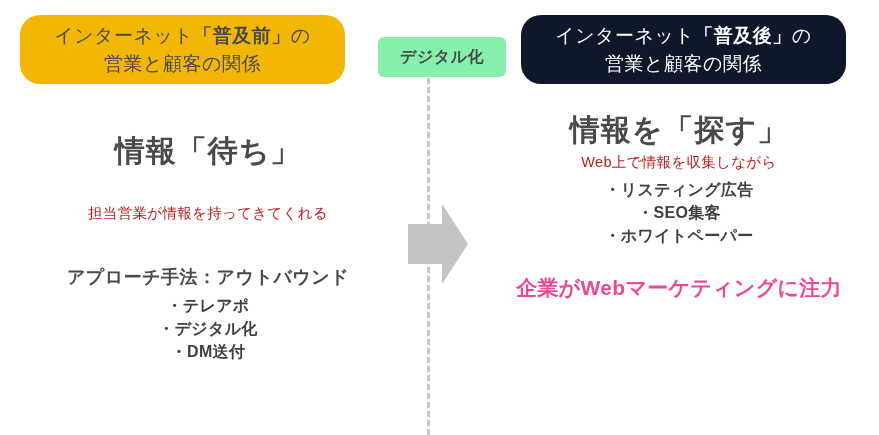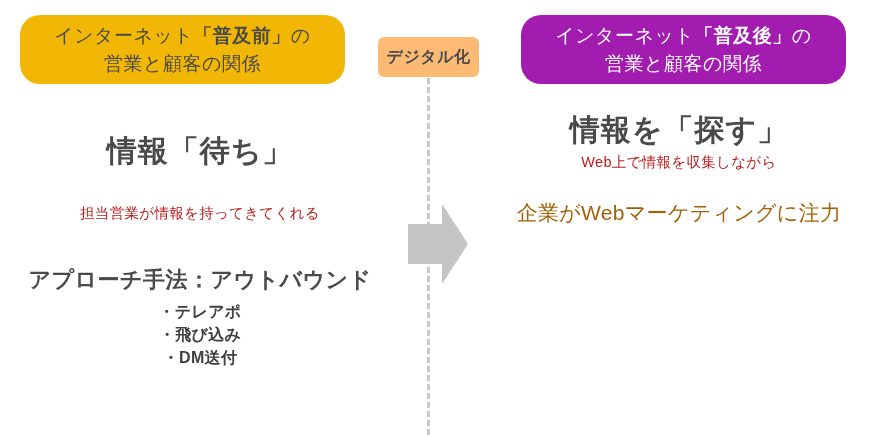--- a/index.html
+++ b/index.html
@@ -25,23 +25,23 @@
     width: 0;
     height: 357px;
     border-left: 3px dashed #c9c9c9;
   }
 
   
   .chip {
     position: absolute;
     left: 378px;
     top: 37px;
-    width: 101px;
+    width: 128px;
     height: 40px;
-    background: #fdba74;
+    background: #86efac;
     border-radius: 6px;
     display: flex;
     align-items: center;
     justify-content: center;
   }
   .chip-text {
     font-size: 16px;
     font-weight: bold;
     color: #4a4a4a;
     letter-spacing: 0.5px;
@@ -55,36 +55,36 @@
     height: 69px;
     border-radius: 20px;
     display: flex;
     flex-direction: column;
     align-items: center;
     justify-content: center;
     line-height: 1.45;
     text-align: right;
   }
   .header-box.left  { left: 20px;  background: #f2b705; color: #4a4a4a; }
-  .header-box.right { left: 521px; background: #a21caf; color: #ffffff; }
+  .header-box.right { left: 521px; background: #0f172a; color: #ffffff; }
   .header-line {
     font-size: 19px;
     letter-spacing: 0.5px;
     white-space: nowrap;
   }
   .header-line b { font-weight: bold; }
 
   
   .col {
     position: absolute;
     top: 110px;
     width: 400px;
     text-align: center;
   }
-  .col.left  { left: 0px; }
+  .col.left  { left: 8px; }
   .col.right { left: 479px; }
 
   .headline {
     font-size: 30px;
     font-weight: bold;
     color: #4a4a4a;
     letter-spacing: 1px;
     margin: 0;
     white-space: nowrap;
   }
@@ -95,21 +95,21 @@
     font-size: 14.5px;
     color: #b91c1c;
     line-height: 1.55;
     margin: 0;
     letter-spacing: 0.3px;
   }
   .col.left .sub  { margin-top: 30px; }
   .col.right .sub { }
 
   .approach {
-    font-size: 22px;
+    font-size: 18px;
     font-weight: bold;
     color: #4a4a4a;
     letter-spacing: 0.5px;
     margin: 0;
     white-space: nowrap;
   }
   .col.left .approach  { margin-top: 41px; }
   .col.right .approach { margin-top: 20px; }
 
   .bullets {
@@ -119,22 +119,22 @@
     font-size: 16px;
     font-weight: bold;
     color: #404040;
     line-height: 1.42;
     letter-spacing: 0.3px;
   }
 
   .highlight {
     margin: 0;
     font-size: 21px;
-    font-weight: normal;
-    color: #a16207;
+    font-weight: bold;
+    color: #ec4899;
     letter-spacing: 0.3px;
     white-space: nowrap;
   }
   .col.right .highlight { margin-top: 26px; }
 
   
   .arrow {
     position: absolute;
     left: 408px;
     top: 204px;
@@ -164,28 +164,33 @@
   </div>
   <div class="header-line">営業と顧客の関係</div>
 </div>
 
 <div class="col left">
   <p class="headline">情報「待ち」</p>
   <p class="sub">担当営業が情報を持ってきてくれる</p>
   <p class="approach">アプローチ手法：アウトバウンド</p>
   <ul class="bullets">
     <li>・テレアポ</li>
-    <li>・飛び込み</li>
+    <li>・デジタル化</li>
     <li>・DM送付</li>
   </ul>
 </div>
 
 <div class="col right">
   <p class="headline">情報を「探す」</p>
   <p class="sub">
     <span>Web上で情報を収集しながら</span><br>
   </p>
+  <ul class="bullets">
+    <li>・リスティング広告</li>
+    <li>・SEO集客</li>
+    <li>・ホワイトペーパー</li>
+  </ul>
   <p class="highlight">企業がWebマーケティングに注力</p>
 </div>
 
 <svg class="arrow" viewBox="0 0 60 80">
   <polygon points="0,20 34,20 34,0 60,40 34,80 34,60 0,60" fill="#c4c4c4"></polygon>
 </svg>
 
 </body></html>

